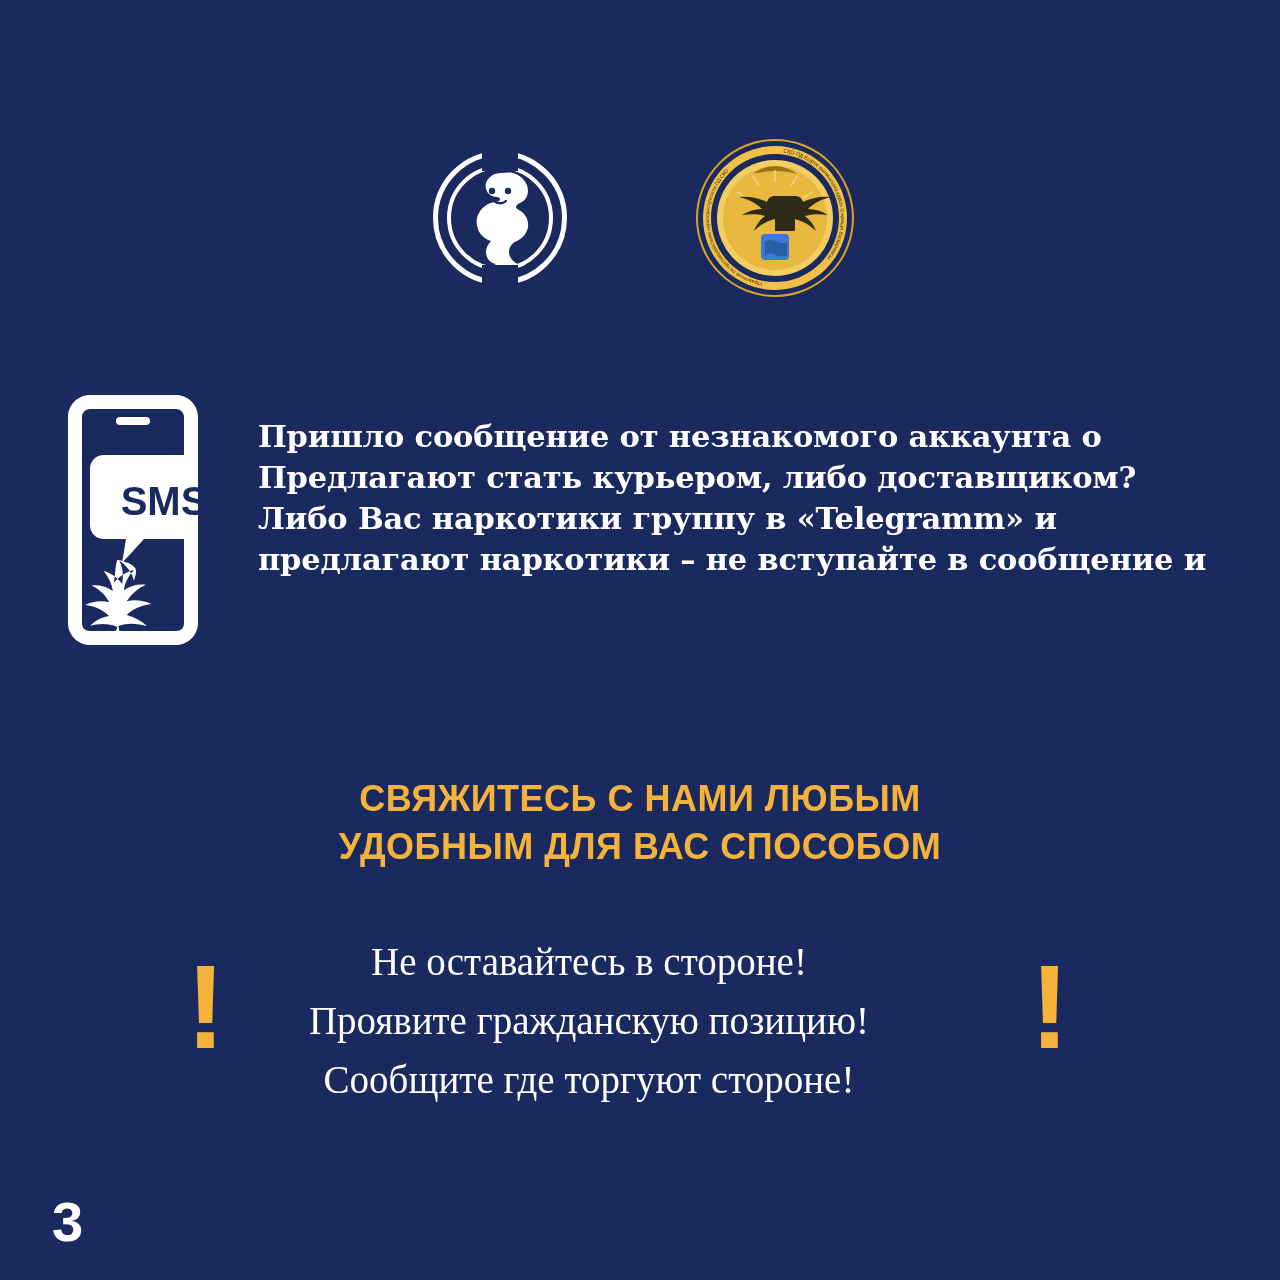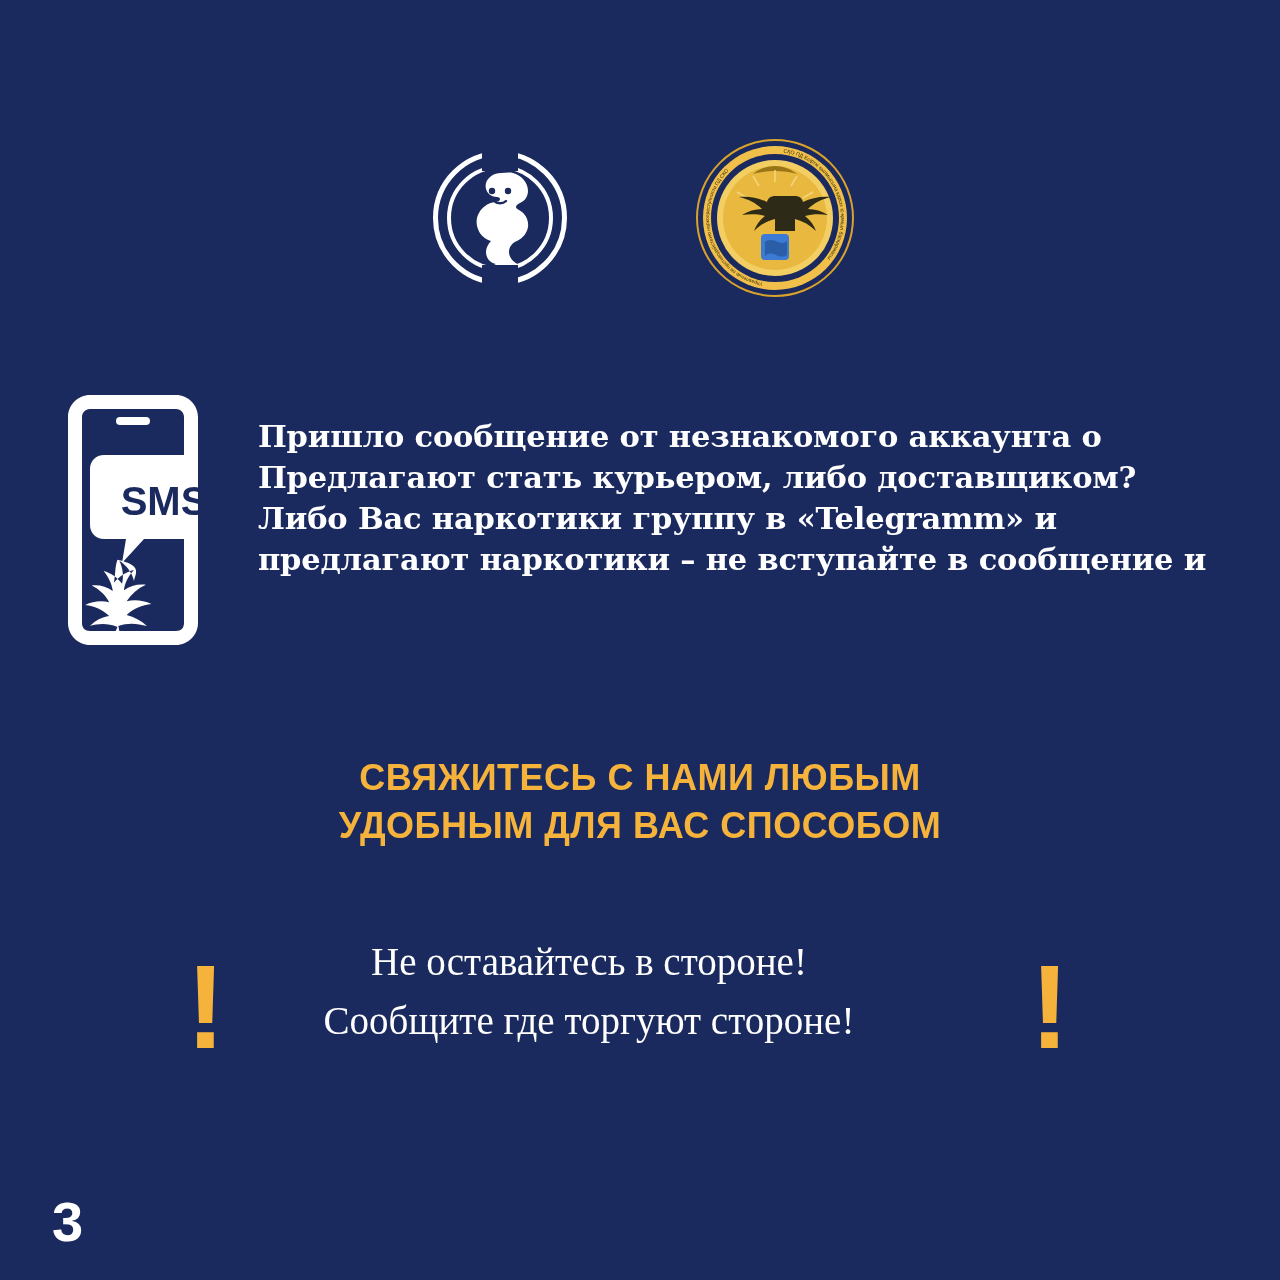--- a/index.html
+++ b/index.html
@@ -103,21 +103,21 @@
     line-height: 41px;
     letter-spacing: -0.2px;
     margin-top: 16px;
   }
   .main-text .line { white-space: nowrap; }
 
   
   .headline {
     position: absolute;
     left: 0;
-    top: 754px;
+    top: 775px;
     width: 1280px;
     text-align: center;
     color: #f5b33c;
     font-family: "Liberation Sans", sans-serif;
     font-weight: bold;
     font-size: 36px;
     line-height: 48px;
     letter-spacing: 0.5px;
   }
 
@@ -233,18 +233,19 @@
   <div class="headline">
     <div>СВЯЖИТЕСЬ С НАМИ ЛЮБЫМ</div>
     <div>УДОБНЫМ ДЛЯ ВАС СПОСОБОМ</div>
   </div>
 
   <div class="excl excl-left">!</div>
   <div class="excl excl-right">!</div>
 
   <div class="cta">
     <div>Не оставайтесь в стороне!</div>
+    <div>Проявите гражданскую позицию!</div>
     <div>Сообщите где торгуют стороне!</div>
   </div>
 
   <div class="page-number">3</div>
 
 </div>
 
 </body></html>

